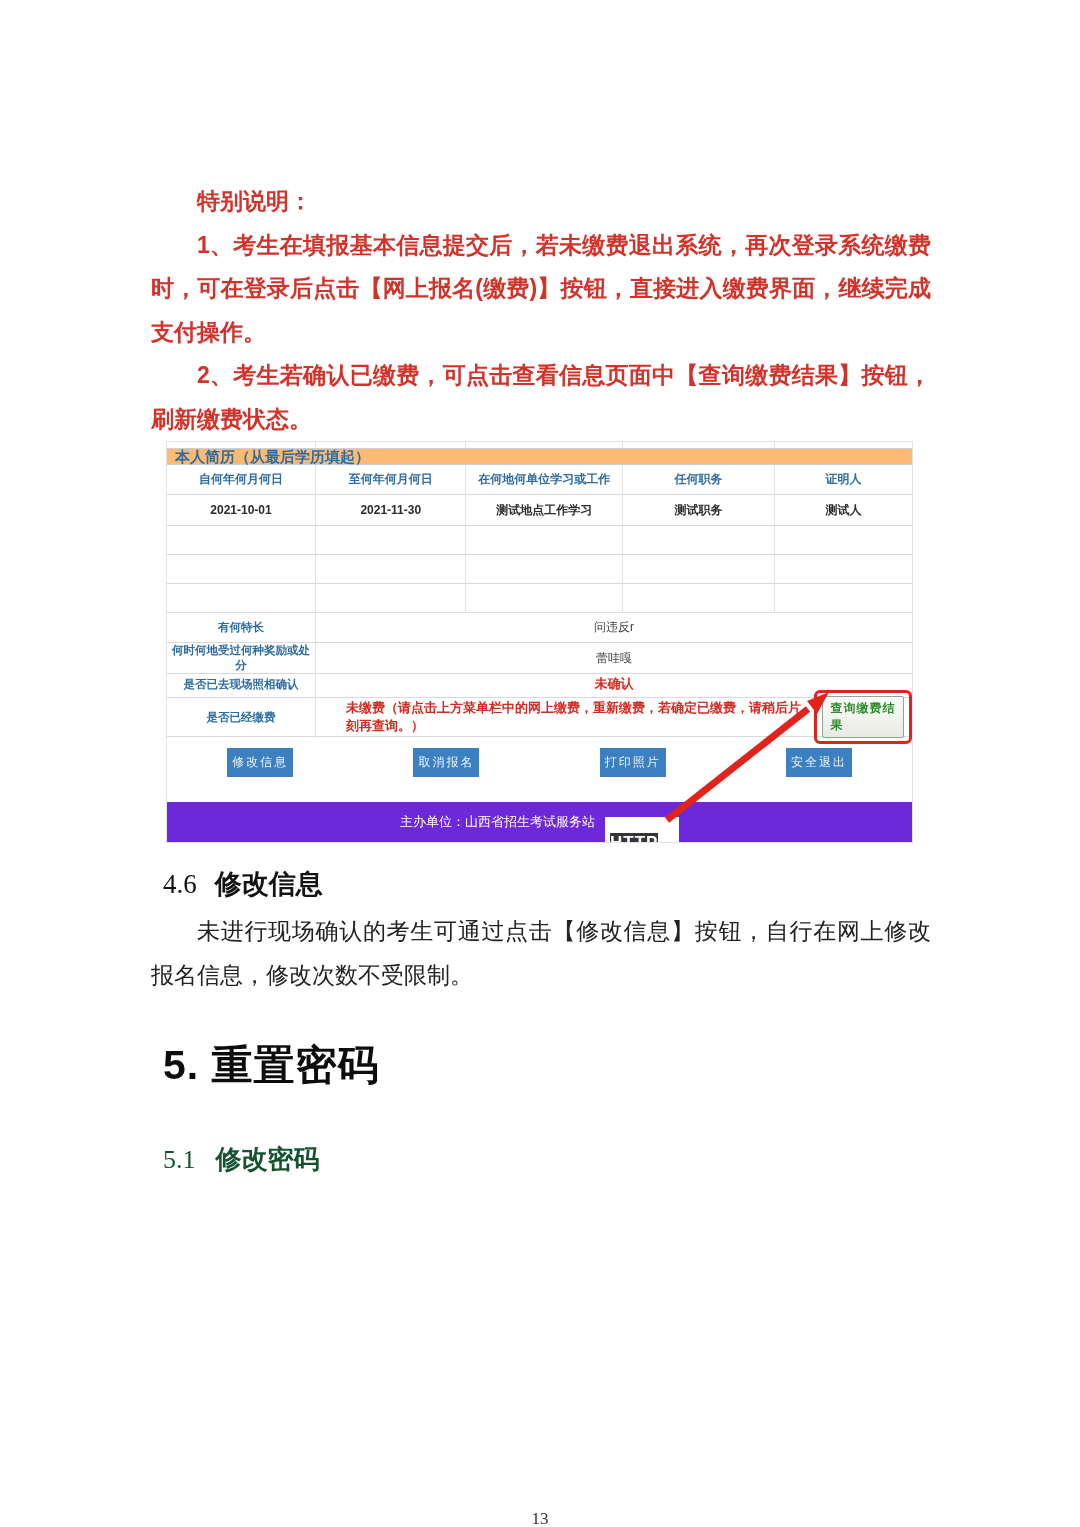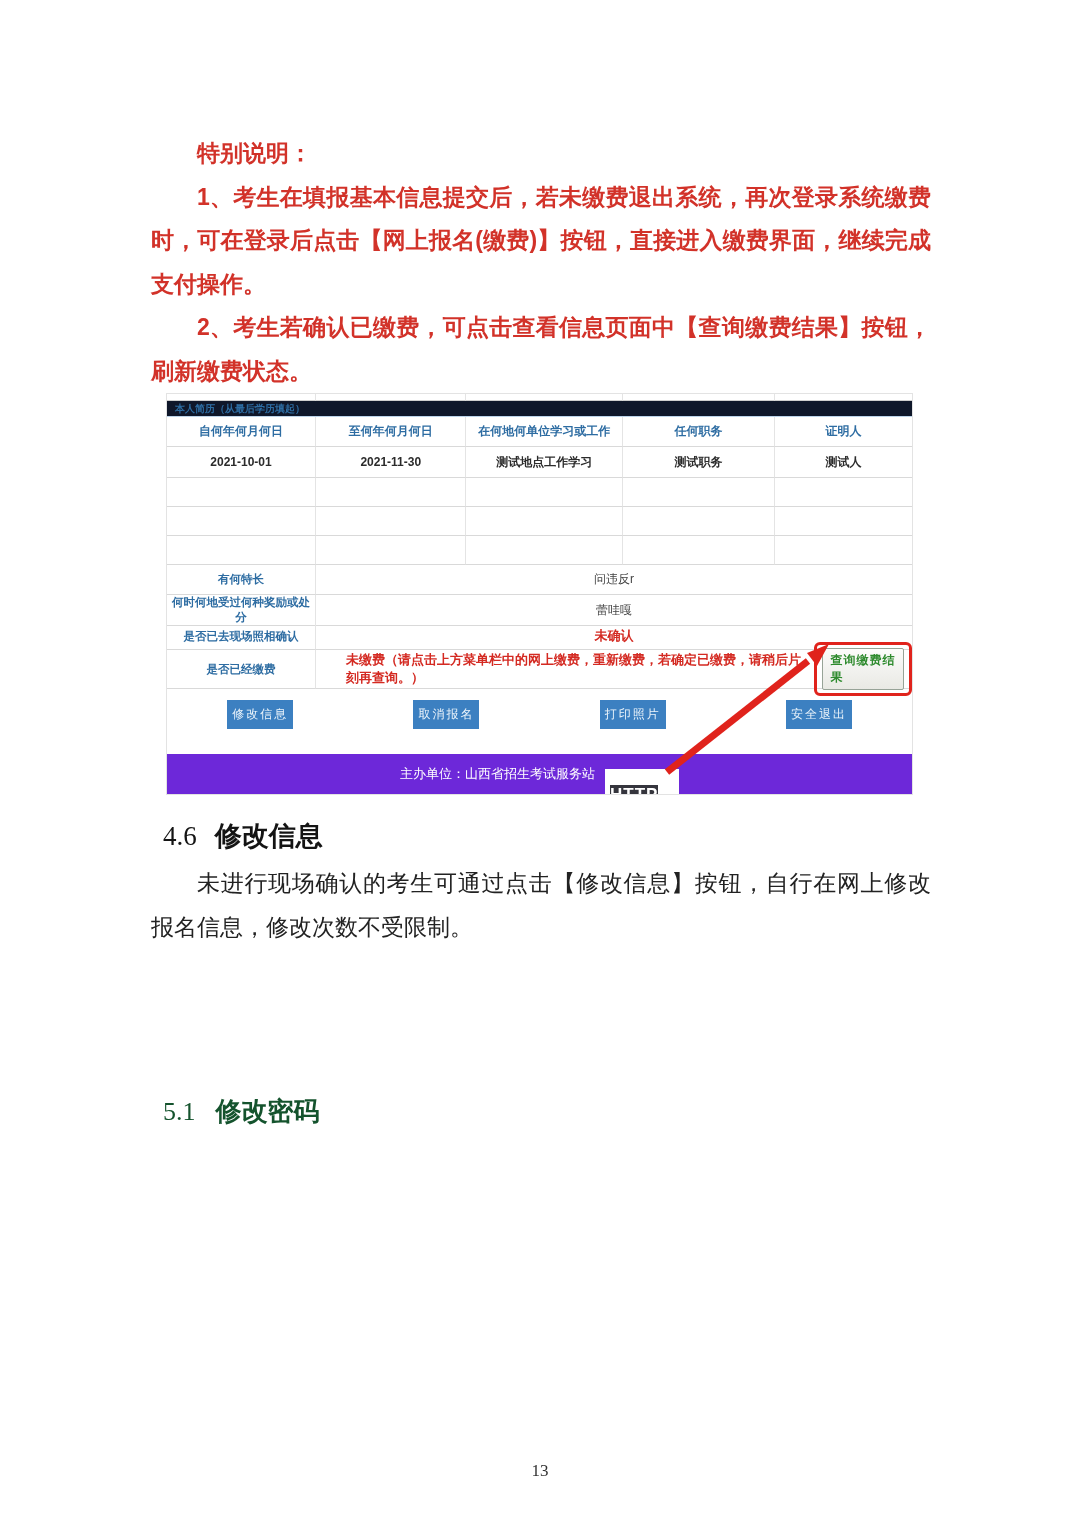--- a/index.html
+++ b/index.html
@@ -2,21 +2,21 @@
 <html><head>
 <meta charset="utf-8">
 <style>
   * { box-sizing: border-box; margin: 0; padding: 0; }
   html,body { background:#ffffff; }
   body {
     width:1080px; height:1527px; position:relative;
     font-family:"Liberation Serif", serif;
     color:#1c1c1c;
   }
-  .page { position:absolute; inset:0; background:#fff; overflow:hidden; }
+  .page { position:absolute; inset:0; background:#fff; overflow:hidden;margin-top:48px; }
 
   
   .notice {
     position:absolute; left:151px; top:132px; width:780px;
     color:#d23229; font-family:"Liberation Sans", sans-serif;
     font-weight:bold; font-size:23px; line-height:43.5px;
     text-align:justify;
   }
   .notice p { text-indent:2em; margin:0; }
 
@@ -28,22 +28,22 @@
   }
   .row5 { display:grid; grid-template-columns:20% 20.2% 21% 20.4% 18.4%; }
   .cell {
     border-right:1px solid #e4e4e4; border-bottom:1px solid #d9d9d9;
     display:flex; align-items:center; justify-content:center;
   }
   .row5 .cell:last-child { border-right:none; }
   .partial { height:7px; }
   .partial .cell { border-bottom:1px solid #cfcfcf; }
   .band {
-    height:16px; background:#0f172a; color:#2d6ca2;
-    font-size:10px; font-weight:bold; line-height:16px;
+    height:16px; background:#fdba74; color:#2d6ca2;
+    font-size:15px; font-weight:bold; line-height:16px;
     padding-left:8px; border-bottom:1px solid #bcd4ea;
   }
   .hdr { height:30px; }
   .hdr .cell { color:#2d6ca2; font-size:12px; font-weight:bold; }
   .datarow { height:31px; }
   .datarow .cell { color:#2b2b2b; font-size:12px; font-weight:bold; }
   .emptyrow { height:29px; }
   .frow { display:grid; grid-template-columns:20% 80%; }
   .frow .lab {
     border-right:1px solid #e4e4e4; border-bottom:1px solid #d9d9d9;
@@ -230,20 +230,21 @@
     </svg>
   </div>
 
   <div class="h46">
     <span class="num">4.6</span><span class="ttl">修改信息</span>
   </div>
   <div class="p46">
     <p>未进行现场确认的考生可通过点击【修改信息】按钮，自行在网上修改报名信息，修改次数不受限制。</p>
   </div>
 
+  <div class="h5">5. 重置密码</div>
 
   <div class="h51">
     <span class="num">5.1</span><span class="ttl">修改密码</span>
   </div>
 
   <div class="pagenum">13</div>
 
 </div>
 
 </body></html>

